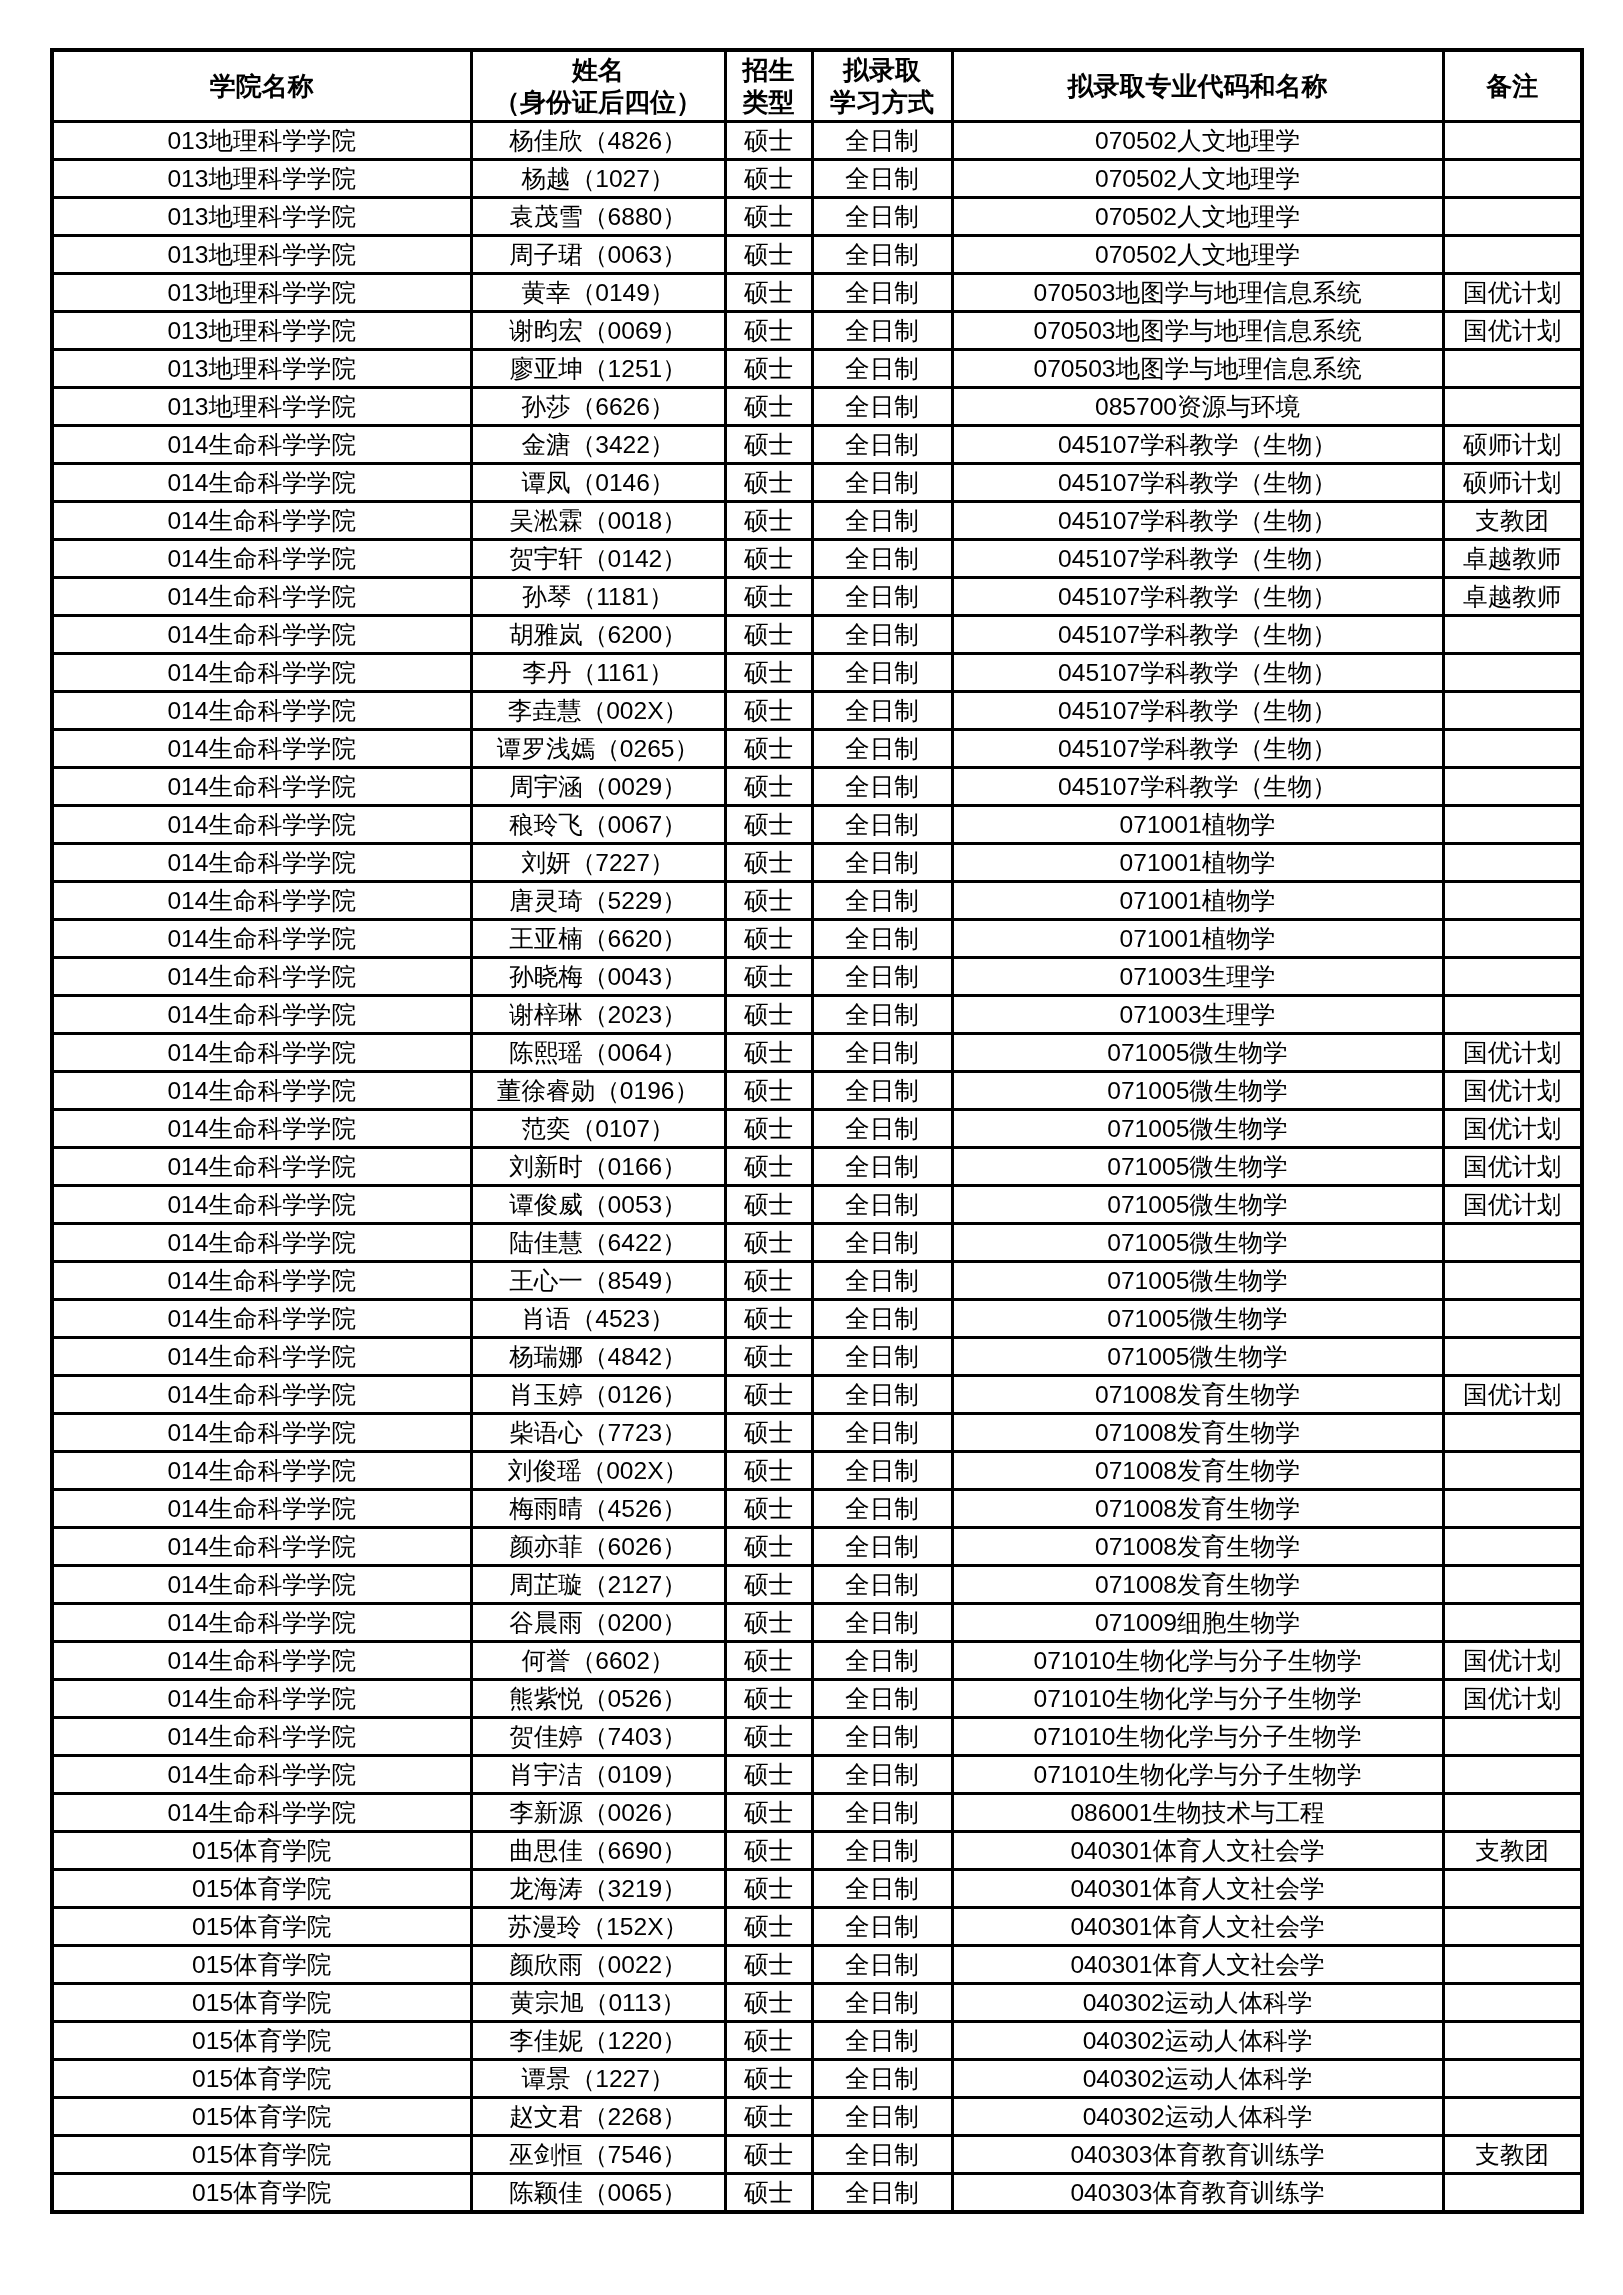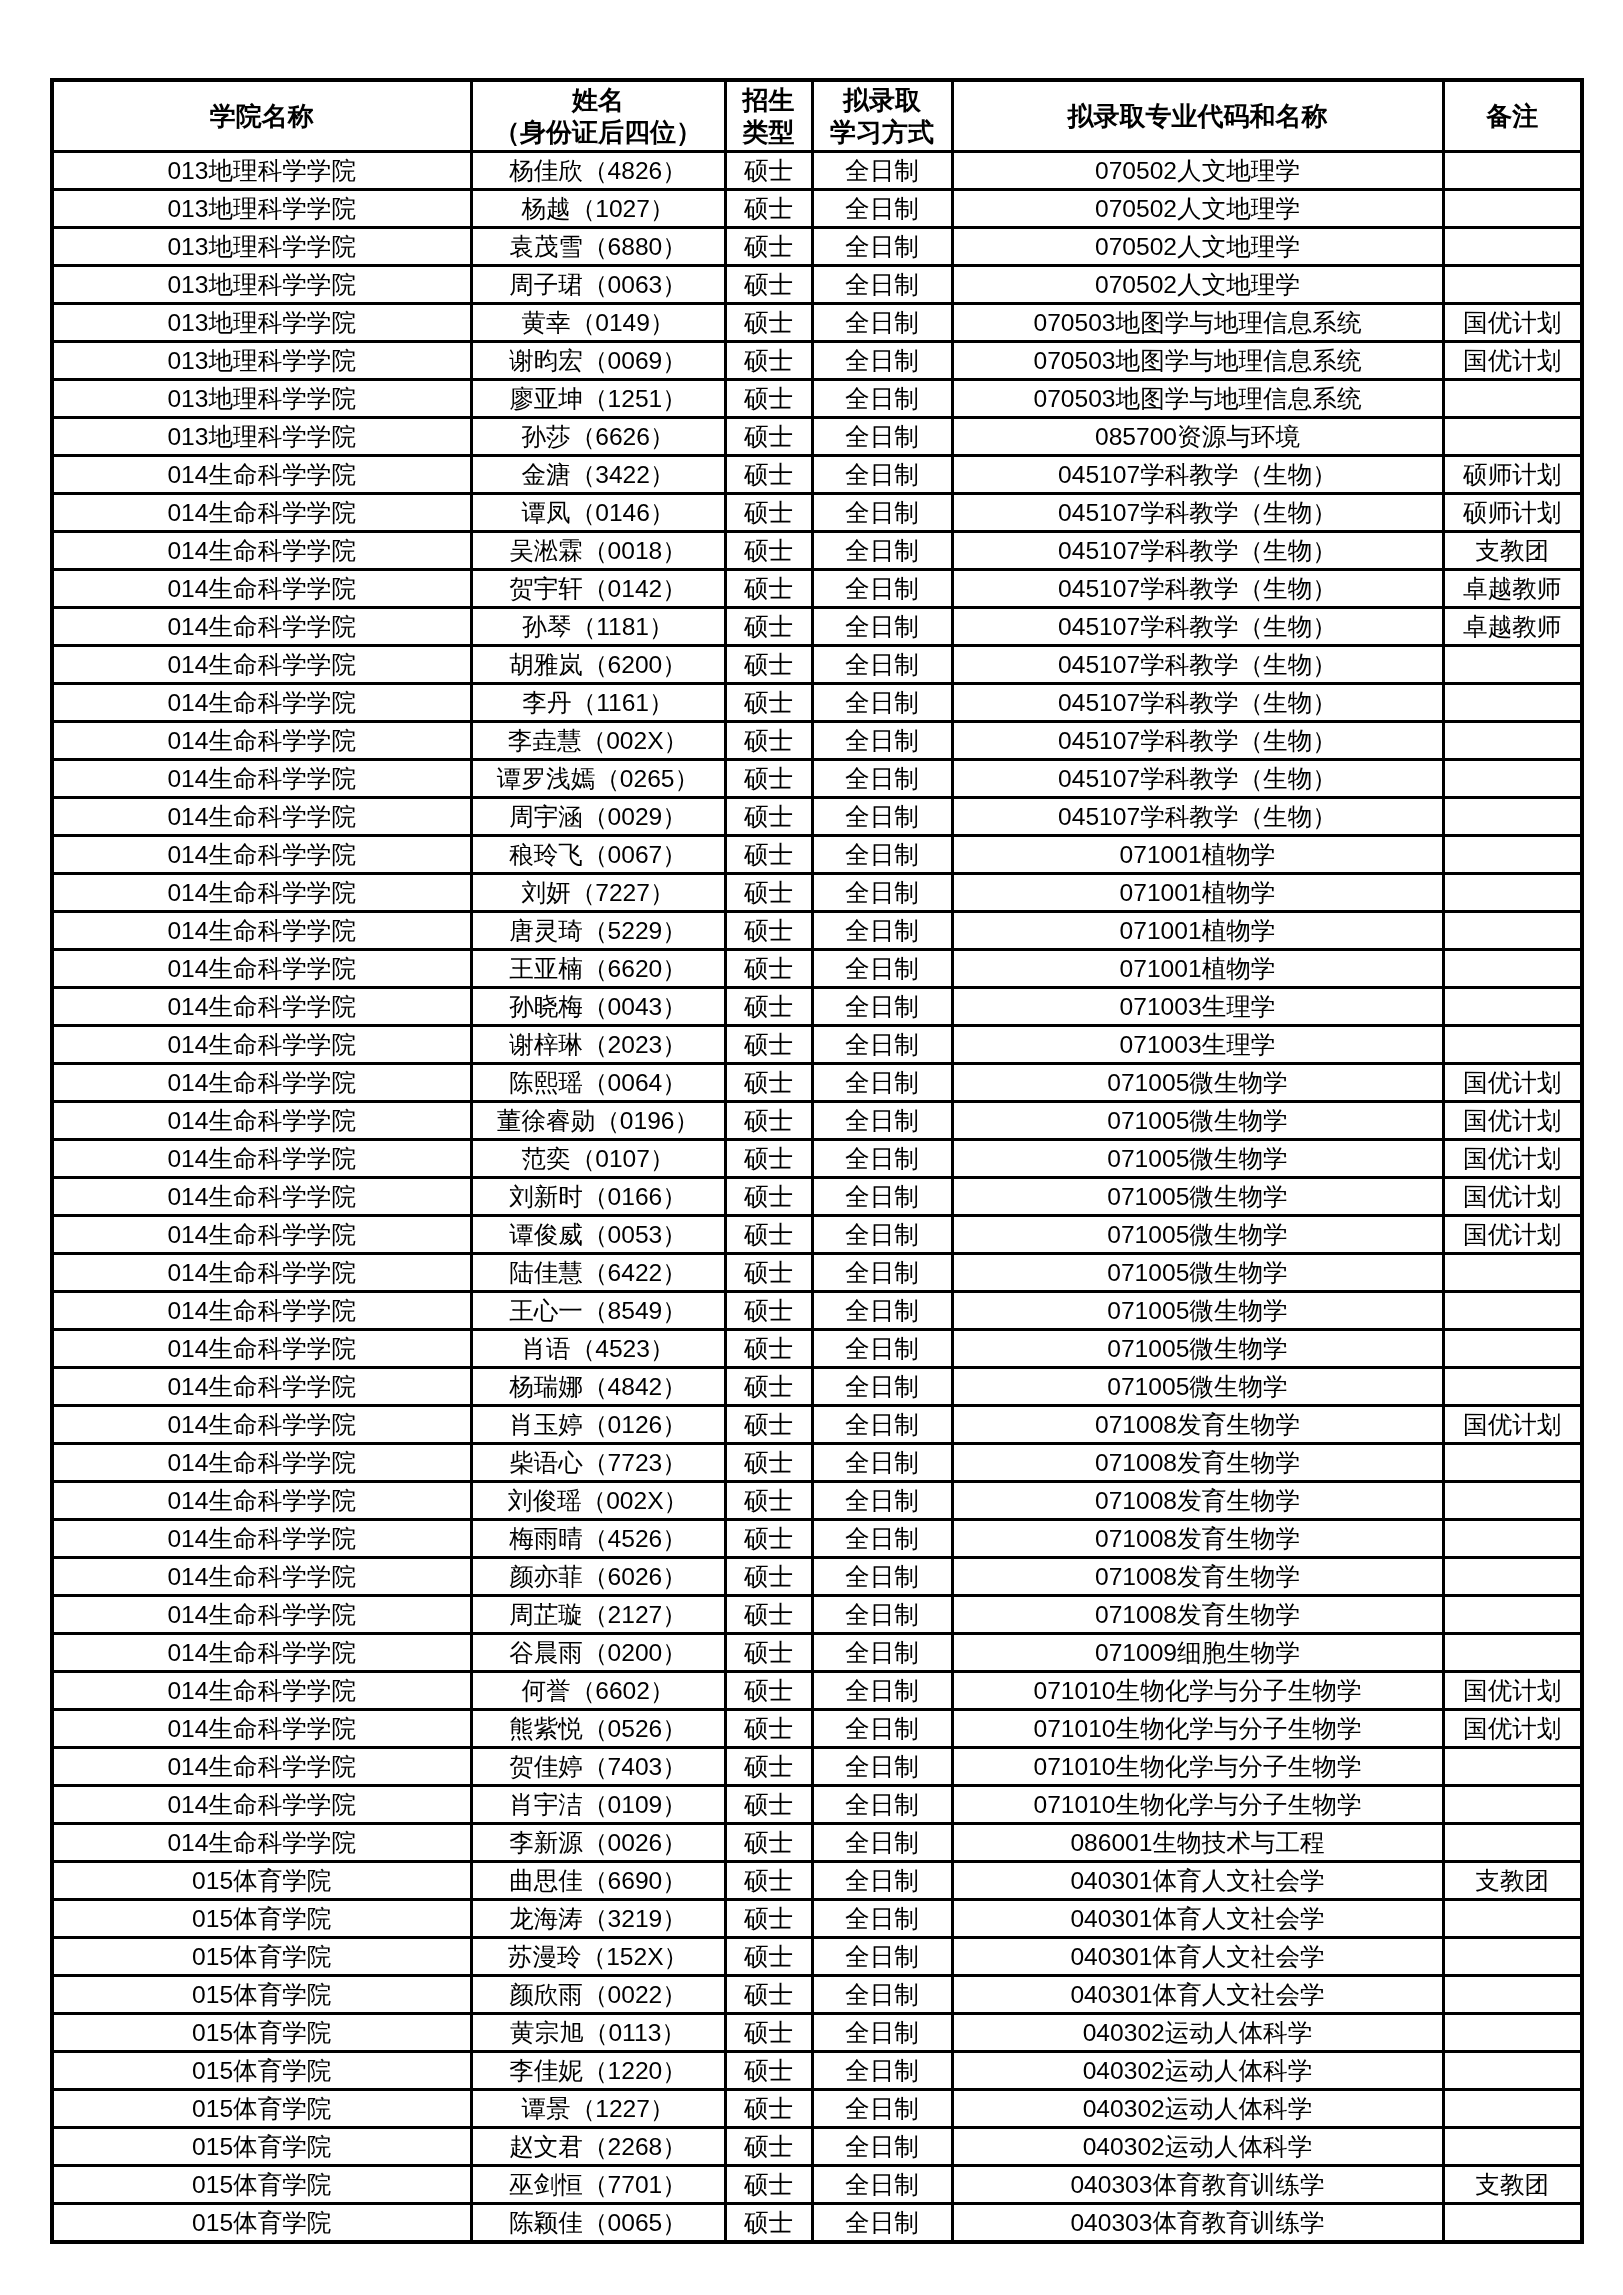--- a/index.html
+++ b/index.html
@@ -10,21 +10,21 @@
   body {
     width: 1624px;
     height: 2295px;
     position: relative;
     font-family: "Liberation Sans", "DejaVu Sans", sans-serif;
     color: #000000;
   }
   table.admission {
     position: absolute;
     left: 50px;
-    top: 78px;
+    top: 48px;
     width: 1530px;
     border-collapse: collapse;
     table-layout: fixed;
     border: 4.8px solid #000000;
     background: #ffffff;
   }
   table.admission th,
   table.admission td {
     border: 3.2px solid #000000;
     text-align: center;
@@ -492,21 +492,21 @@
       <tr>
         <td>015体育学院</td>
         <td>赵文君（2268）</td>
         <td>硕士</td>
         <td>全日制</td>
         <td>040302运动人体科学</td>
         <td></td>
       </tr>
       <tr>
         <td>015体育学院</td>
-        <td>巫剑恒（7701）</td>
+        <td>巫剑恒（7546）</td>
         <td>硕士</td>
         <td>全日制</td>
         <td>040303体育教育训练学</td>
         <td>支教团</td>
       </tr>
       <tr>
         <td>015体育学院</td>
         <td>陈颖佳（0065）</td>
         <td>硕士</td>
         <td>全日制</td>

